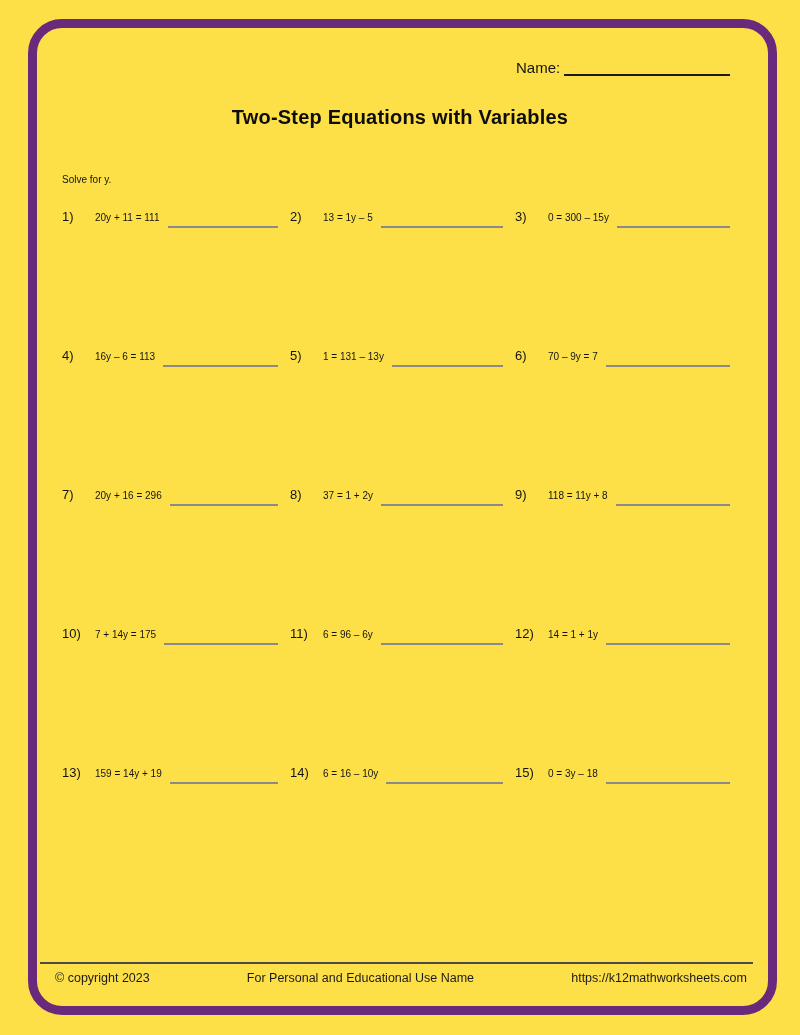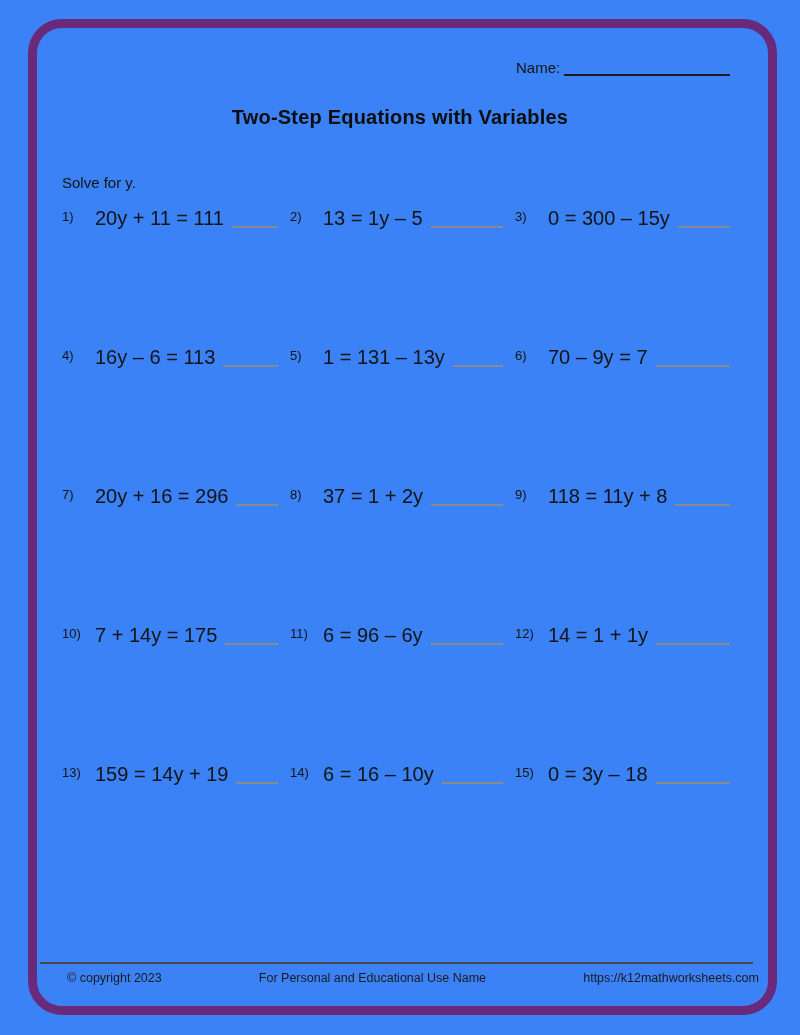--- a/index.html
+++ b/index.html
@@ -4,21 +4,21 @@
 <style>
   * { margin: 0; padding: 0; box-sizing: border-box; }
   html, body { background: #ffffff; }
   body {
     width: 800px; height: 1035px;
     position: relative;
     font-family: "Liberation Sans", sans-serif;
     color: #141414;
     overflow: hidden;
   }
-  .page { position: absolute; inset: 0; background: #3b82f6; }
+  .page { position: absolute; inset: 0; background: #fde047; }
 
   .page-border {
     position: absolute;
     left: 28px; top: 19px;
     width: 749px; height: 996px;
     border: 9px solid #6A2A7B;
     border-radius: 34px;
     pointer-events: none;
   }
 
@@ -40,21 +40,21 @@
     top: 106px; left: 0; width: 100%;
     text-align: center;
     font-size: 20px; font-weight: 700;
     color: #0d0d0d;
     letter-spacing: 0.2px;
   }
 
   .instruction {
     position: absolute;
     top: 174px; left: 62px;
-    font-size: 15px;
+    font-size: 10px;
   }
 
   .problems-grid {
     position: absolute;
     left: 62px; top: 206px;
     width: 668px;
     display: grid;
     grid-template-columns: 228px 225px 215px;
     grid-auto-rows: 139px;
   }
@@ -65,21 +65,21 @@
     padding-right: 12px;
   }
   .cell:nth-child(3n) { padding-right: 0; }
   .num {
     width: 33px; flex-shrink: 0;
     font-size: 13px;
     line-height: 20px;
     padding-bottom: 2px;
   }
   .eq {
-    font-size: 20px;
+    font-size: 10px;
     line-height: 22px;
     white-space: nowrap;
   }
   .ans {
     flex: 1;
     min-width: 40px;
     border-bottom: 2px solid #8a8a8a;
     margin-left: 8px;
     margin-bottom: 1px;
     height: 2px;
@@ -93,21 +93,20 @@
   }
   .footer {
     position: absolute;
     left: 55px; top: 971px;
     width: 692px;
     display: flex;
     justify-content: space-between;
     align-items: baseline;
     font-size: 12.5px;
     color: #1b1b1b;
-    margin-left: 12px;
   }
 </style>
 </head>
 <body>
 
 <div class="page">
 
   <div class="page-border"></div>
 
   <div class="name-row">

